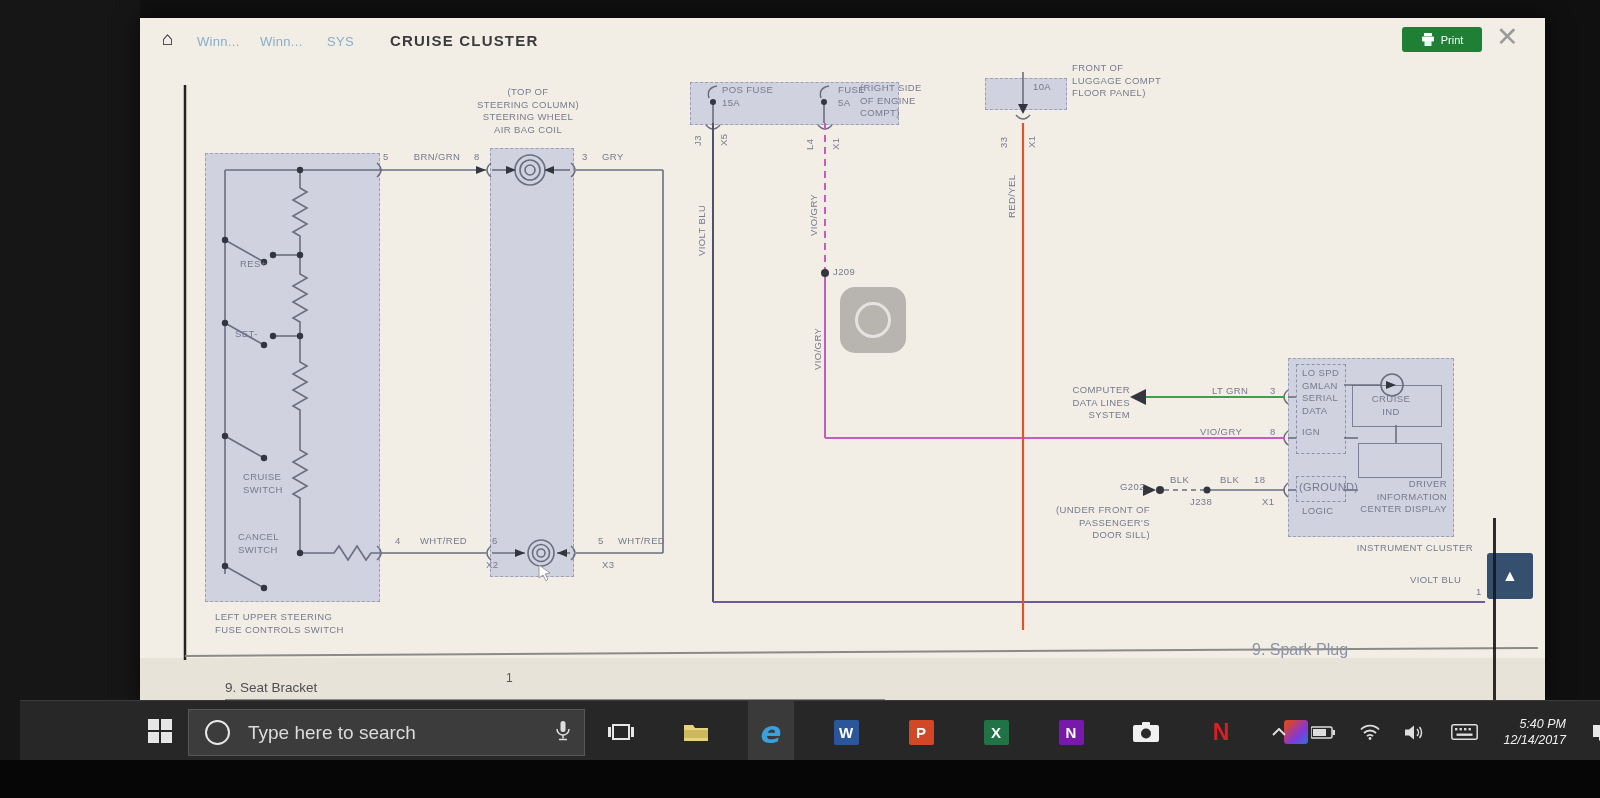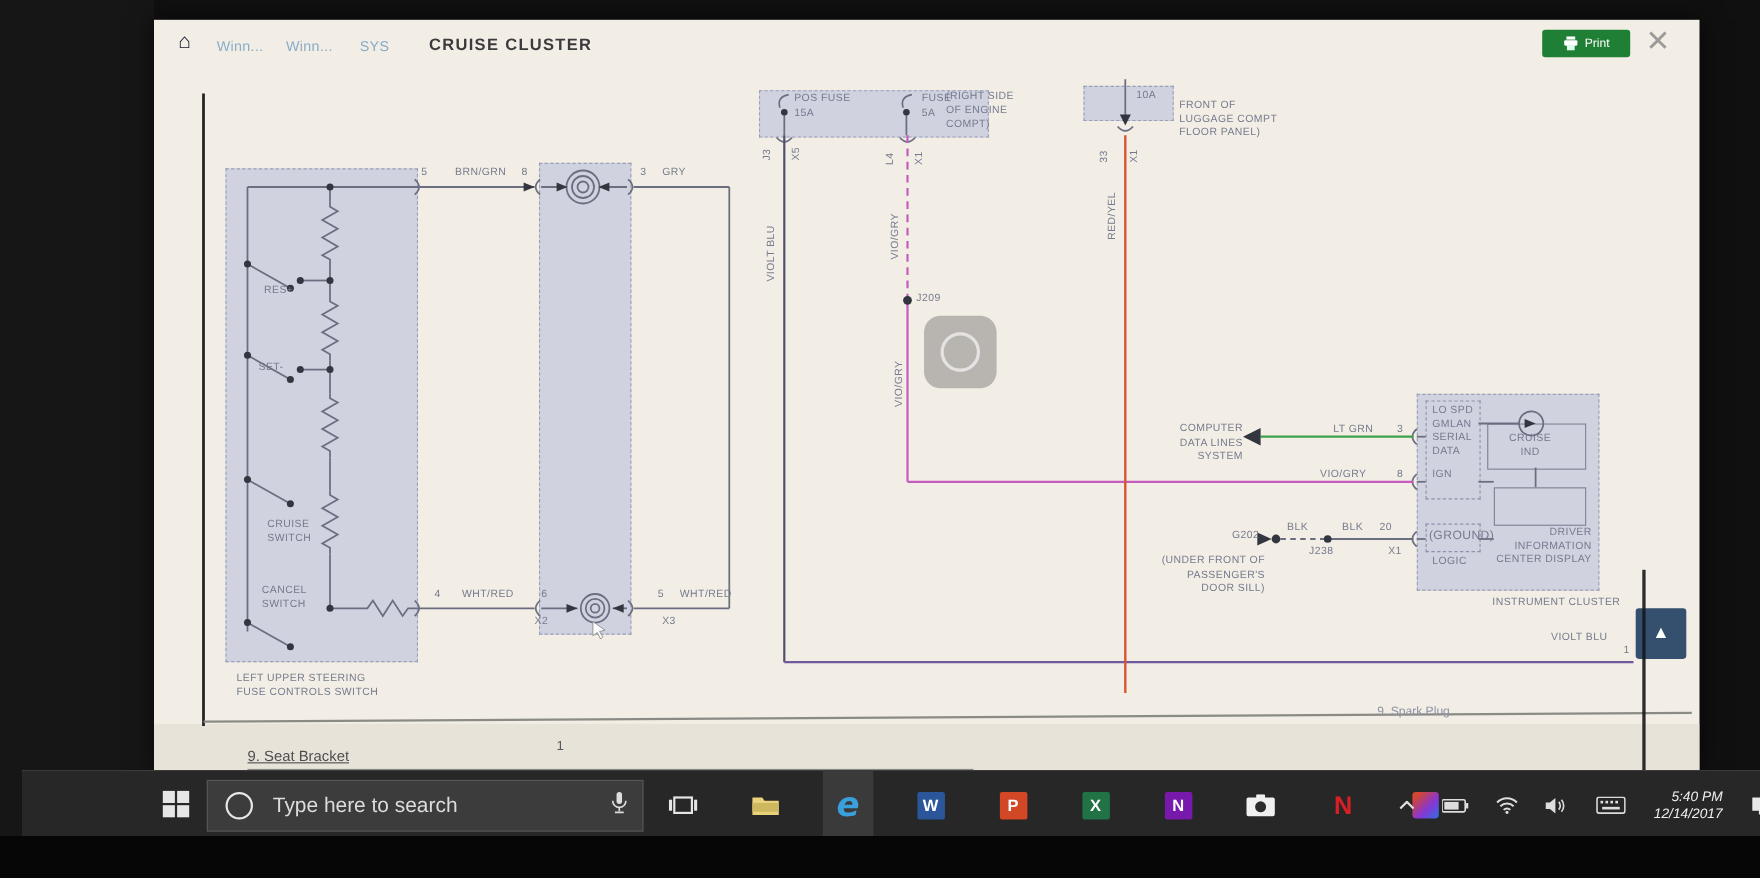--- a/index.html
+++ b/index.html
@@ -31,23 +31,23 @@
   .dashbox{position:absolute;border:1.3px dashed #8d92aa;background:transparent;}
   #wiresvg{left:0;top:0;pointer-events:none;}
   
   #touch-cursor{left:700px;top:269px;width:66px;height:66px;border-radius:15px;
     background:rgba(135,135,135,.55);display:flex;align-items:center;justify-content:center;}
   #touch-ring{width:30px;height:30px;border-radius:50%;border:3px solid rgba(235,235,235,.85);}
   #scroll-btn{left:1347px;top:535px;width:46px;height:46px;background:#34506e;border-radius:3px;
     color:#fff;display:flex;align-items:center;justify-content:center;font-size:16px;cursor:pointer;}
   #cable{left:1353px;top:500px;width:3px;height:182px;background:rgba(22,22,28,.9);}
   #underlay-row{left:85px;top:662px;width:660px;height:19px;border-bottom:1.5px solid #8a8a86;
-    font-size:13.5px;color:#4e4e52;text-decoration:underline;}
+    font-size:13.5px;color:#4e4e52;}
   #page-num{left:366px;top:653px;font-size:12px;color:#55585f;}
-  #underlay-right{left:1112px;top:623px;font-size:11px;color:#8d93a6;}
+  #underlay-right{left:1112px;top:623px;font-size:16px;color:#8d93a6;}
   
   #taskbar{left:0;top:700px;width:1600px;height:62px;background:#272727;border-top:1px solid #3a3a3a;margin-left:20px;}
   #start{left:128px;top:18px;width:26px;height:26px;display:grid;grid-template-columns:11px 11px;
     grid-template-rows:11px 11px;gap:2px;cursor:pointer;}
   #start span{background:#e6e6e6;}
   #searchbox{left:168px;top:8px;width:395px;height:45px;background:#3c3c3c;border:1px solid #575757;
     display:flex;align-items:center;cursor:text;}
   #cortana{width:21px;height:21px;border:2.5px solid #e8e8e8;border-radius:50%;margin-left:16px;}
   #search-text{margin-left:18px;font-size:19px;color:#dcdcdc;}
   #mic{margin-left:auto;margin-right:14px;}
@@ -200,20 +200,24 @@
       <polygon points="375,531 385,535 375,539"></polygon>
       <polygon points="427,531 417,535 427,539"></polygon>
       <polygon points="878,86 888,86 883,96"></polygon>
       <polygon points="990,379 1006,371 1006,387"></polygon>
       <polygon points="1003,466 1003,478 1016,472"></polygon>
       <polygon points="1246,363 1256,367 1246,371"></polygon>
       <polygon points="399,547 399,560 403,557 406,563 408,561 405,556 410,555" fill="#fcfcfc" stroke="#8a8a8a" stroke-width="0.8"></polygon>
     </g>
   </svg>
 
+  <div class="dl ctr" style="left:312px;top:68px;width:152px">(TOP OF
+STEERING COLUMN)
+STEERING WHEEL
+AIR BAG COIL</div>
   <div class="dl" style="left:243px;top:133px">5</div>
   <div class="dl ctr" style="left:262px;top:133px;width:70px">BRN/GRN</div>
   <div class="dl" style="left:334px;top:133px">8</div>
   <div class="dl" style="left:442px;top:133px">3</div>
   <div class="dl" style="left:462px;top:133px">GRY</div>
   <div class="dl" style="left:582px;top:66px">POS FUSE
 15A</div>
   <div class="dl" style="left:698px;top:66px">FUSE
 5A</div>
   <div class="dl" style="left:720px;top:64px">(RIGHT SIDE
@@ -221,38 +225,38 @@
 COMPT)</div>
   <div class="dl rot" style="left:552px;top:128px">J3</div>
   <div class="dl rot ul" style="left:578px;top:128px">X5</div>
   <div class="dl rot" style="left:664px;top:132px">L4</div>
   <div class="dl rot ul" style="left:690px;top:132px">X1</div>
   <div class="dl rot" style="left:556px;top:238px">VIOLT BLU</div>
   <div class="dl rot" style="left:668px;top:218px">VIO/GRY</div>
   <div class="dl rot" style="left:672px;top:352px">VIO/GRY</div>
   <div class="dl" style="left:693px;top:248px">J209</div>
   <div class="dl" style="left:893px;top:63px">10A</div>
-  <div class="dl" style="left:932px;top:72px">FRONT OF
+  <div class="dl" style="left:932px;top:44px">FRONT OF
 LUGGAGE COMPT
 FLOOR PANEL)</div>
   <div class="dl rot" style="left:858px;top:130px">33</div>
   <div class="dl rot ul" style="left:886px;top:130px">X1</div>
   <div class="dl rot" style="left:866px;top:200px">RED/YEL</div>
   <div class="dl rt" style="left:900px;top:366px;width:90px">COMPUTER
 DATA LINES
 SYSTEM</div>
   <div class="dl" style="left:1072px;top:367px">LT GRN</div>
   <div class="dl" style="left:1130px;top:367px">3</div>
   <div class="dl" style="left:1060px;top:408px">VIO/GRY</div>
   <div class="dl" style="left:1130px;top:408px">8</div>
   <div class="dl" style="left:980px;top:463px">G202</div>
   <div class="dl" style="left:1030px;top:456px">BLK</div>
   <div class="dl" style="left:1050px;top:478px">J238</div>
   <div class="dl" style="left:1080px;top:456px">BLK</div>
-  <div class="dl" style="left:1114px;top:456px">20</div>
+  <div class="dl" style="left:1114px;top:456px">18</div>
   <div class="dl ul" style="left:1122px;top:478px">X1</div>
   <div class="dl rt" style="left:885px;top:486px;width:125px">(UNDER FRONT OF
 PASSENGER'S
 DOOR SILL)</div>
   <div class="dl" style="left:1162px;top:349px">LO SPD
 GMLAN
 SERIAL
 DATA</div>
   <div class="dl" style="left:1162px;top:408px">IGN</div>
   <div class="dl ctr" style="left:1215px;top:375px;width:72px">CRUISE

